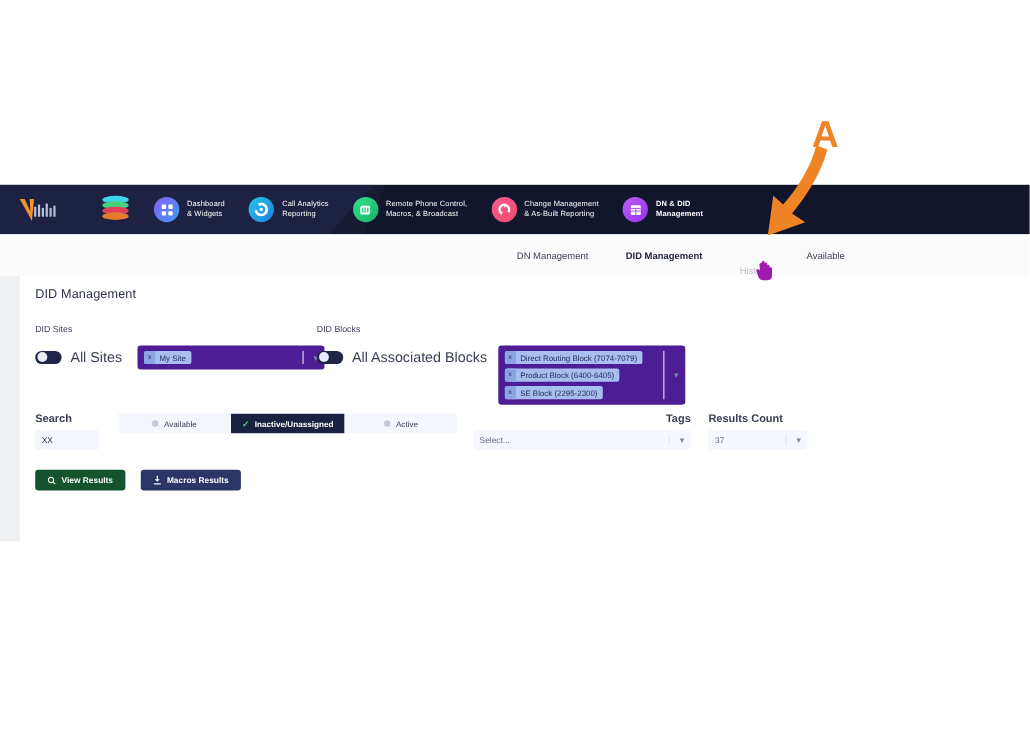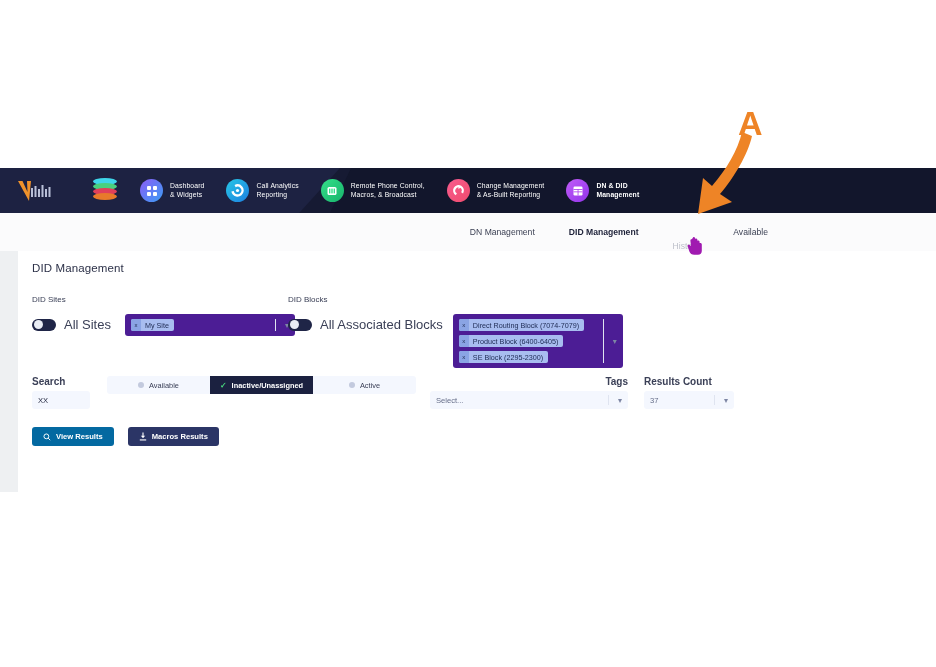--- a/index.html
+++ b/index.html
@@ -136,21 +136,21 @@
   }
   .selsimple .divider{position:absolute;right:19px;top:4px;bottom:4px;width:1px;background:#dfe4f0;}
   .selsimple .caret{position:absolute;right:6px;top:0;bottom:0;display:flex;align-items:center;color:#7d86a4;font-size:8px;}
 
   
   .btn{
     height:19px;border-radius:3px;display:inline-flex;align-items:center;justify-content:center;
     gap:5px;font-size:7.6px;color:#ffffff;padding:0 11px;cursor:pointer;font-weight:bold;
     box-sizing:border-box;
   }
-  .btn-primary{background:#0369a1;}
+  .btn-primary{background:#14532d;}
   .btn-dark{background:#2b3566;}
 
   
   .anno-a{
     position:absolute;left:738px;top:106px;color:#ee8426;font-size:34px;font-weight:bold;
     font-family:"Liberation Sans",sans-serif;line-height:34px;
   }
   .anno-arrow{position:absolute;left:690px;top:128px;}
   .cursor{position:absolute;left:687px;top:236px;}
 </style>

